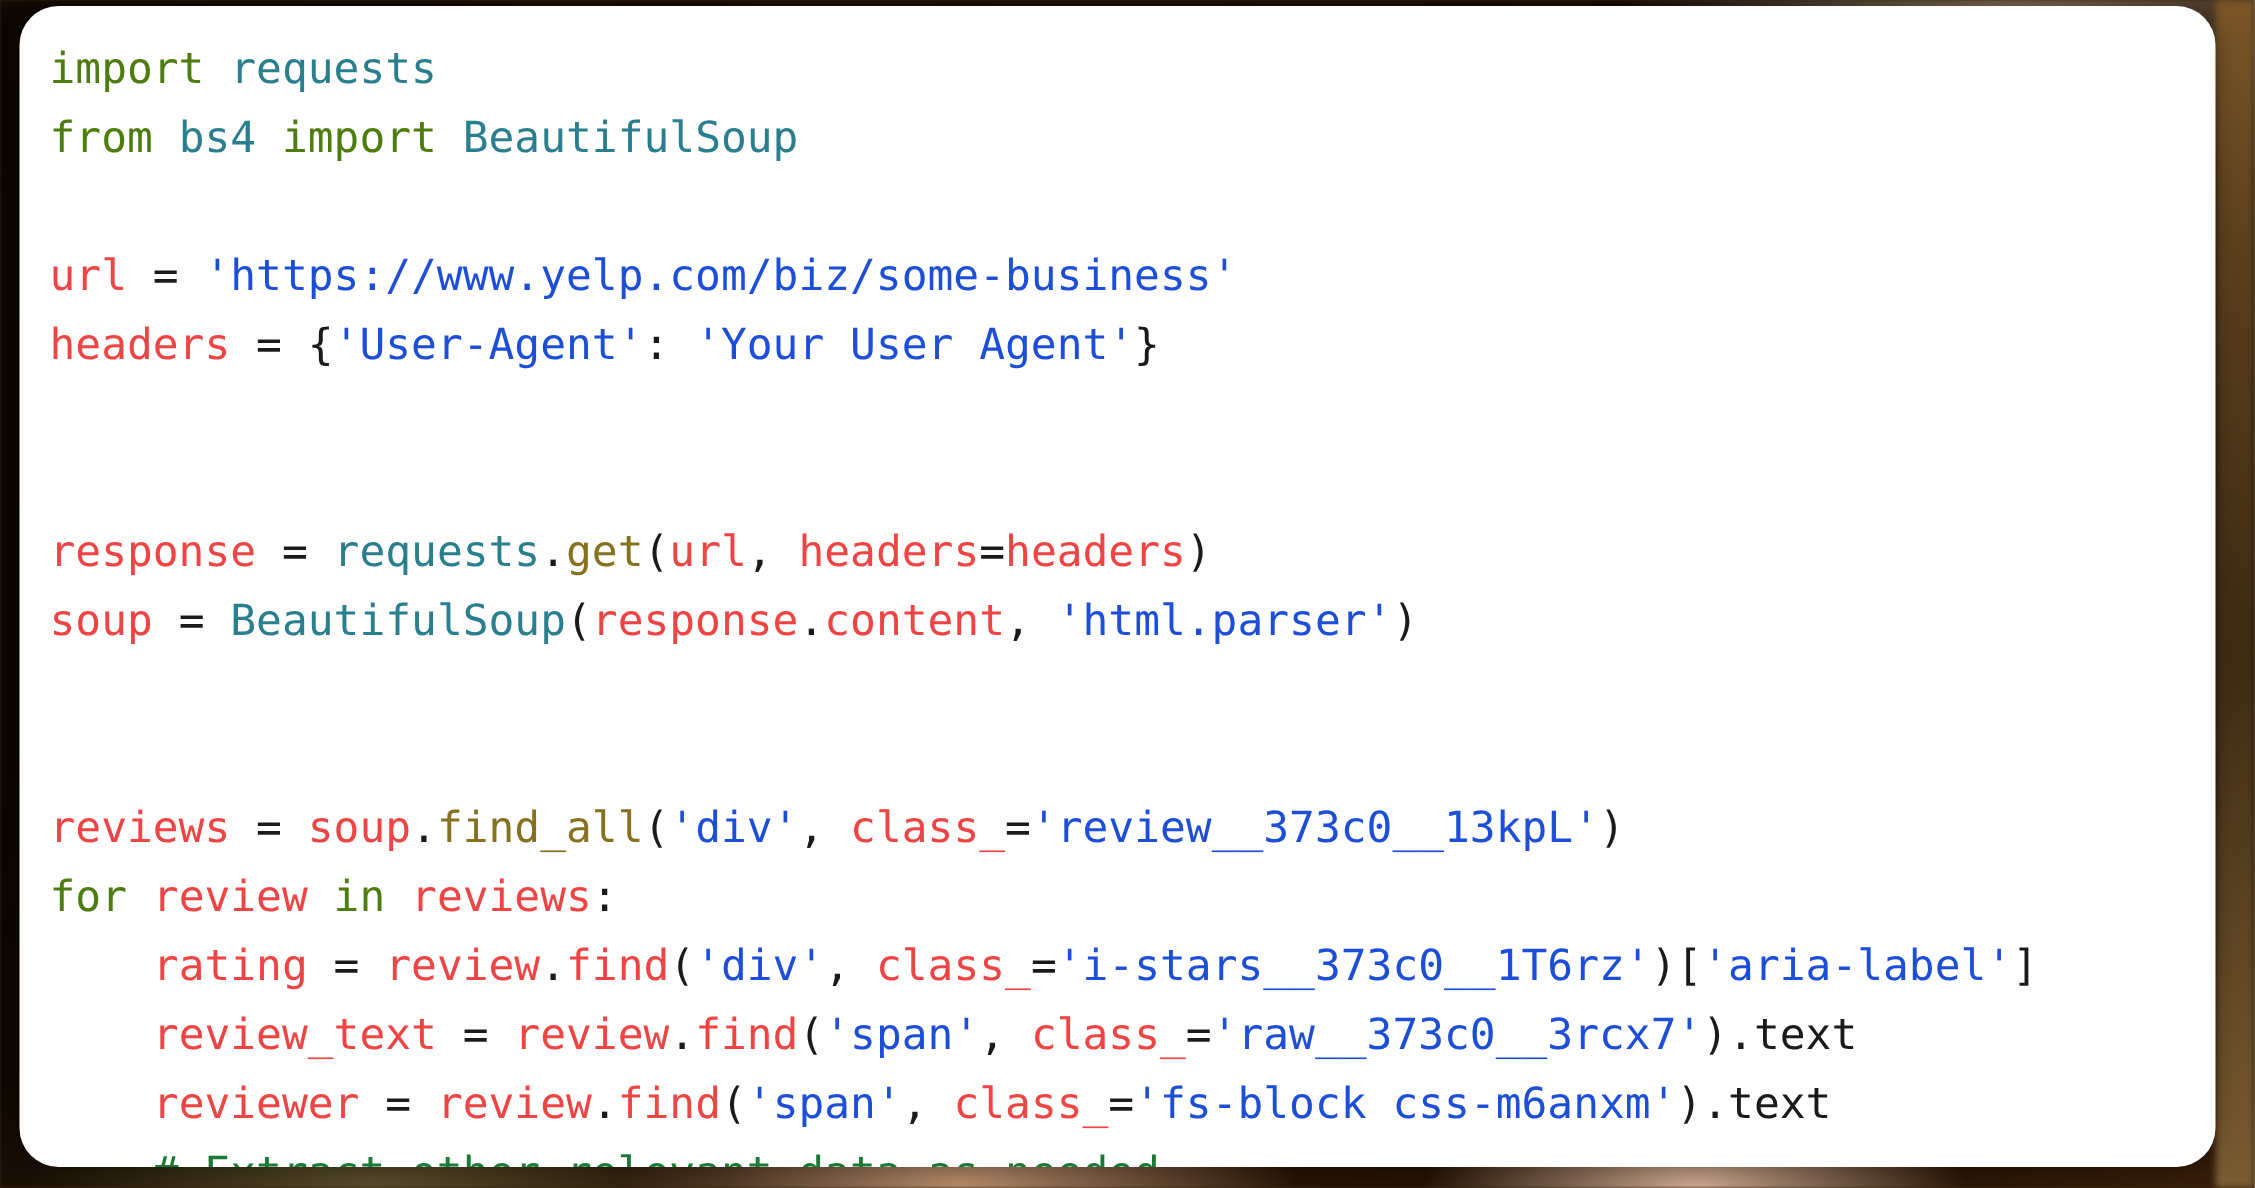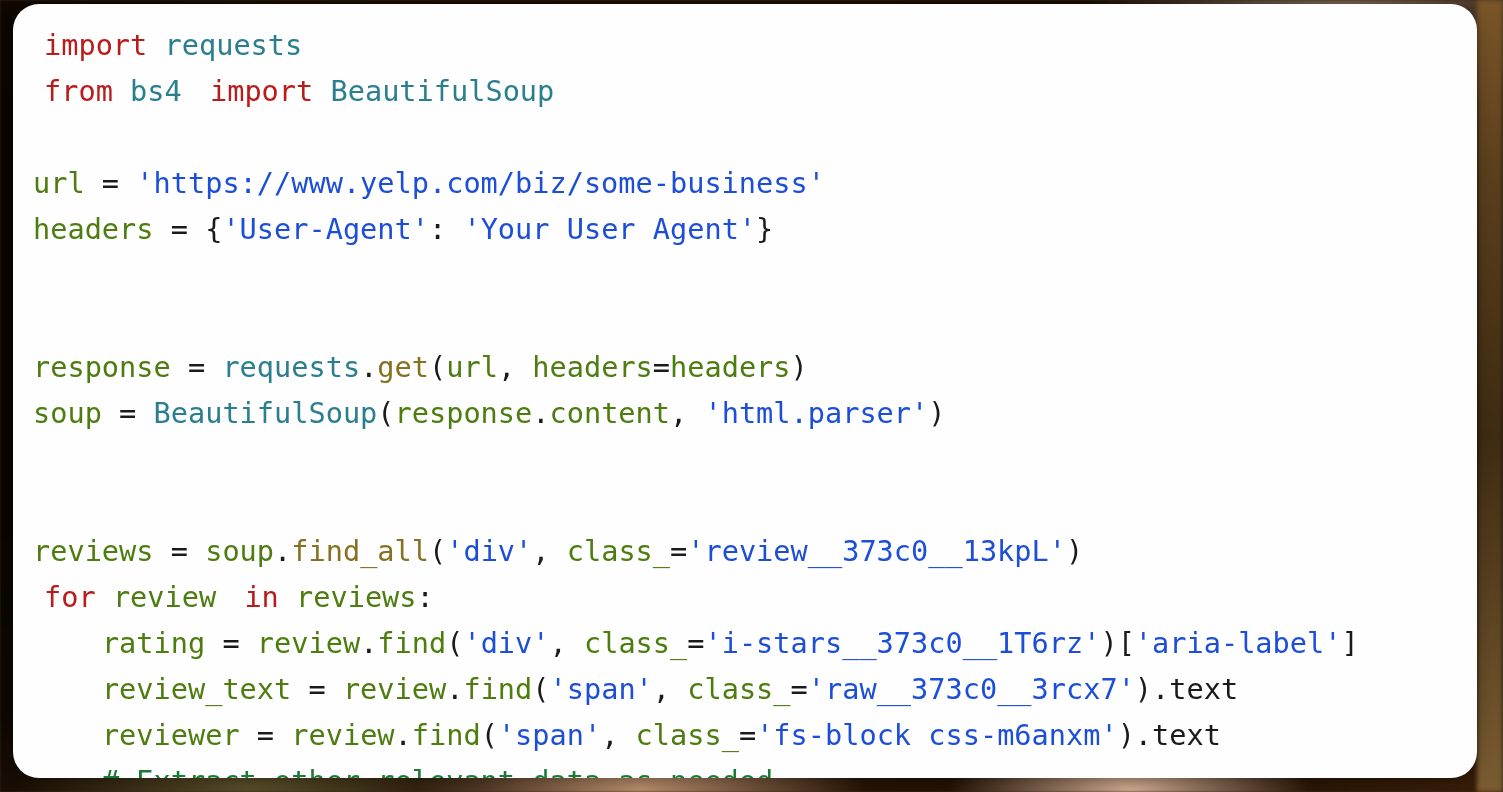--- a/index.html
+++ b/index.html
@@ -77,23 +77,23 @@
     font-size: 28.6px;
     line-height: 46px;
     letter-spacing: 0px;
     white-space: pre;
     color: #202020;
     -webkit-font-smoothing: antialiased;
   }
   #code-block .ln { display: block; height: 46px; }
 
   
-  .tok-kw      { color: #b91c1c; margin-left: 11px; }   
+  .tok-kw      { color: #4d7c0f; }   
   .tok-mod     { color: #2a7f8e; }   
-  .tok-var     { color: #4d7c0f; margin-top: 48px; }   
+  .tok-var     { color: #ef4444; margin-top: 48px; }   
   .tok-str     { color: #1d4ed8; }   
   .tok-fn      { color: #85711f; margin-top: 44px; }   
   .tok-com     { color: #1a7a36; }   
   .tok-plain   { color: #1a1a1a; }   
 </style>
 </head>
 <body>
 
 <div id="backdrop"></div>
 <div id="backdrop-right-edge"></div>

